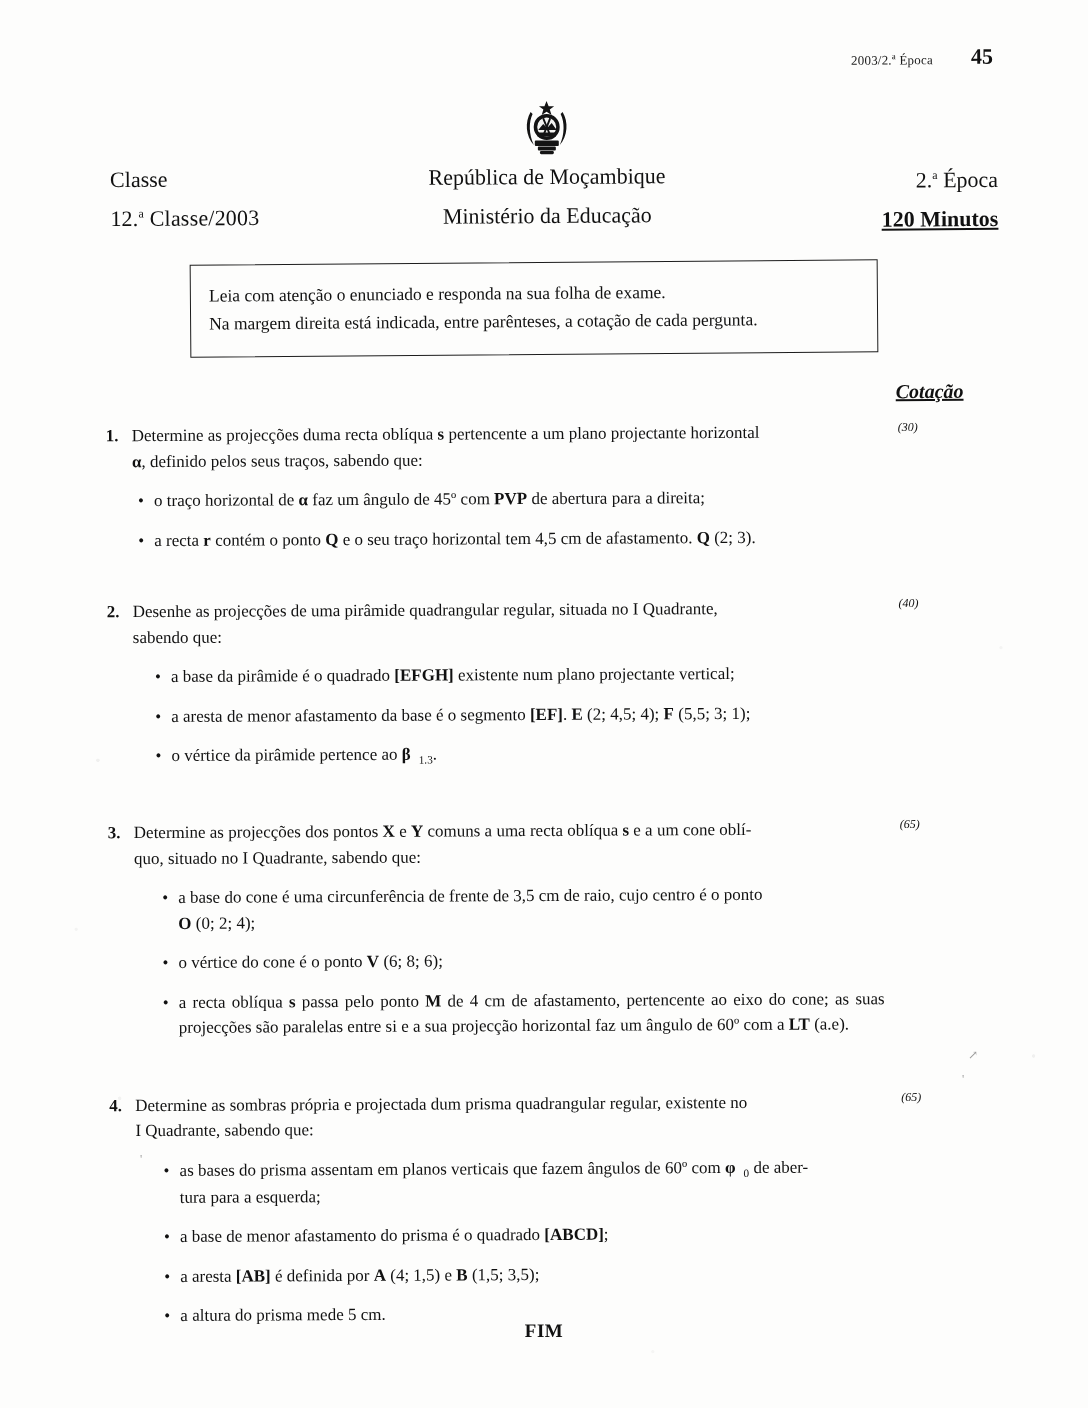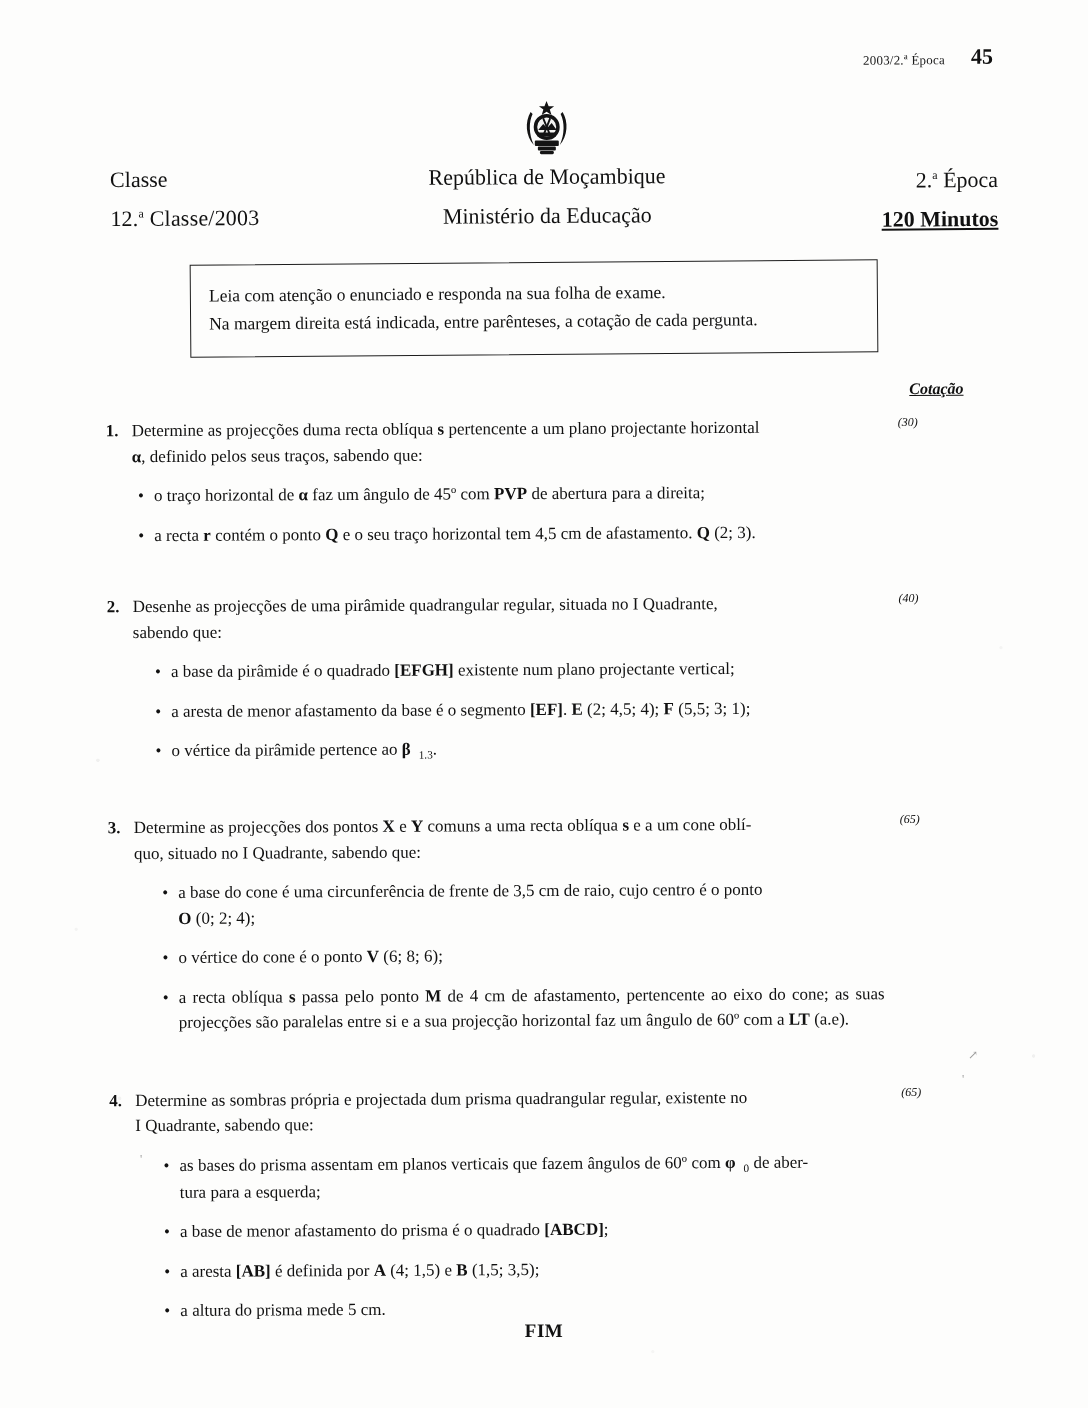--- a/index.html
+++ b/index.html
@@ -36,21 +36,21 @@
       radial-gradient(circle at 60% 96%, rgba(0,0,0,0.03) 0 1.2px, transparent 2px);
   }
 
   
   .running-head {
     position: absolute;
     top: 44px;
     right: 95px;
     display: flex;
     align-items: baseline;
-    gap: 26px;
+    gap: 38px;
     transform: rotate(-0.35deg);
   }
   .rh-session {
     font-size: 13px;
     letter-spacing: 0.2px;
     color: #1a1a1a;
   }
   .rh-session sup { font-size: 9px; }
   .rh-page {
     font-size: 22px;
@@ -133,21 +133,21 @@
   }
 
   .cotacao-head {
     text-align: right;
     padding-right: 4px;
     margin-bottom: 16px;
   }
   .cotacao-head span {
     font-style: italic;
     font-weight: bold;
-    font-size: 16px;
+    font-size: 20px;
     text-decoration: underline;
   }
 
   .question {
     position: relative;
     margin-bottom: 34px;
     padding-right: 86px;
   }
   .q-head {
     display: flex;

